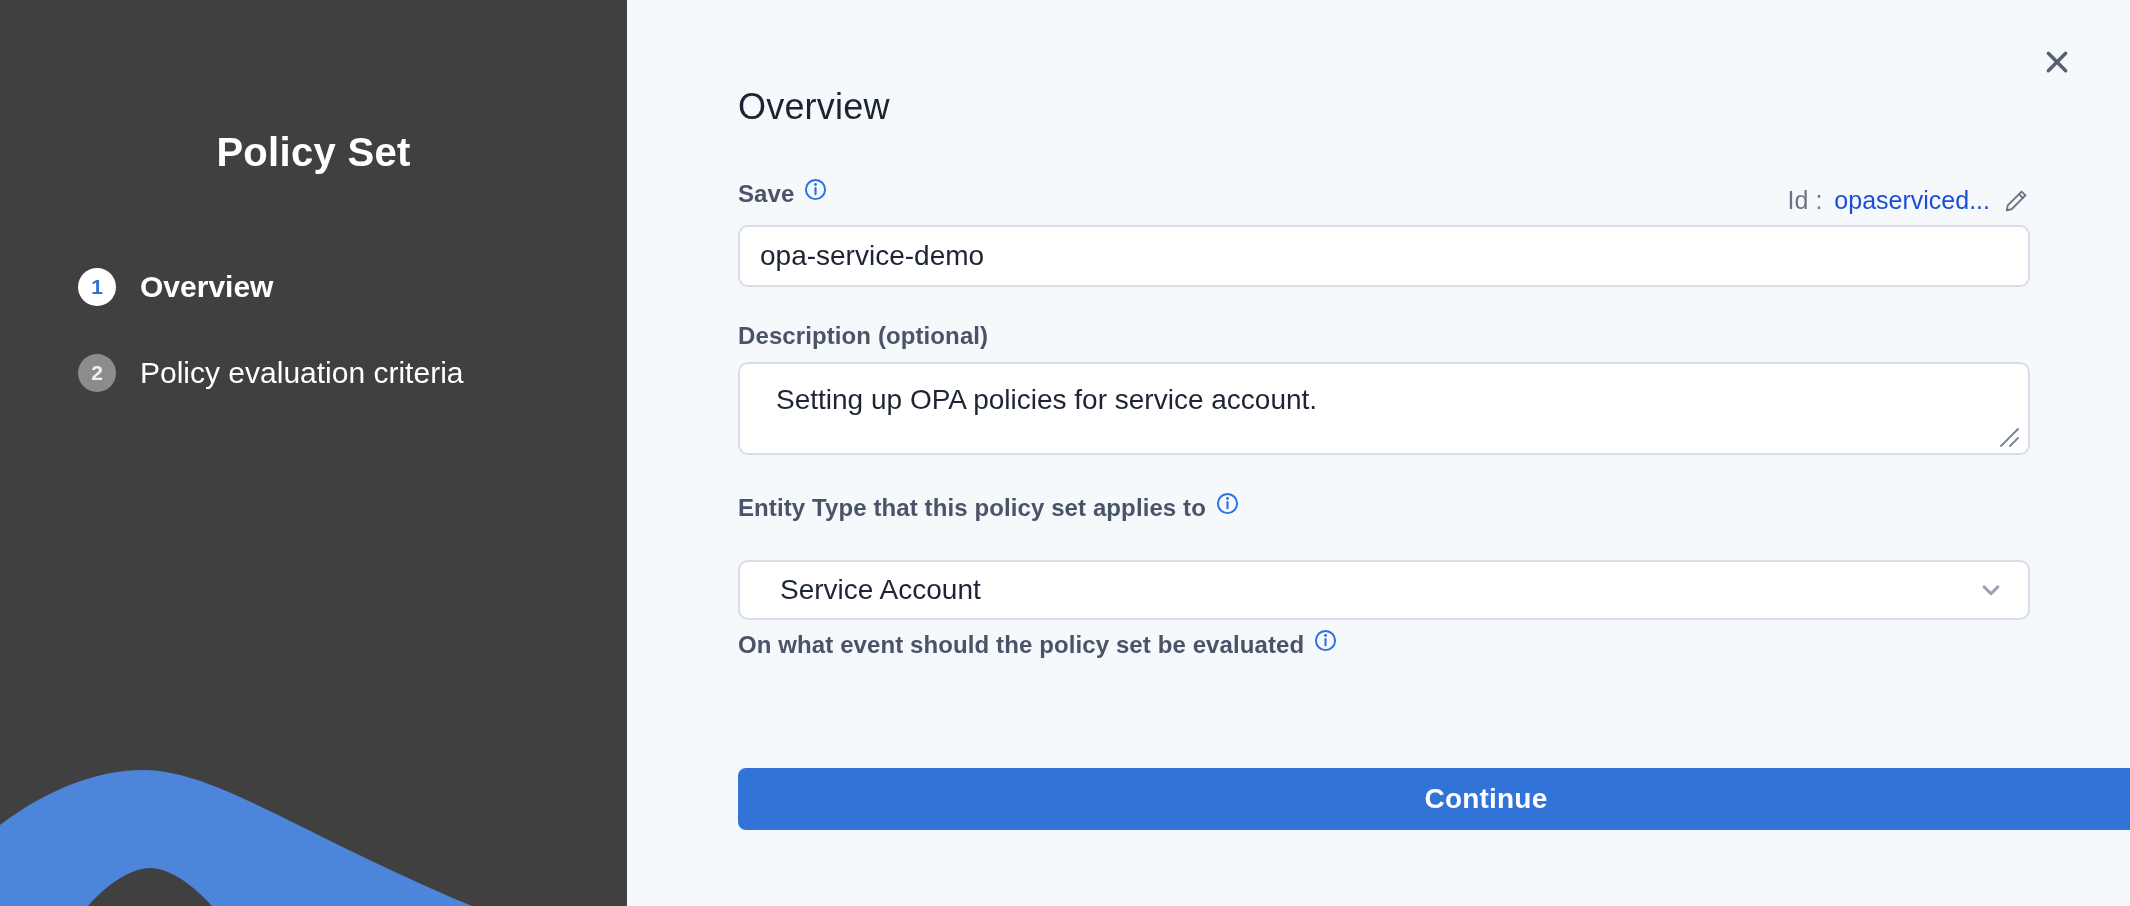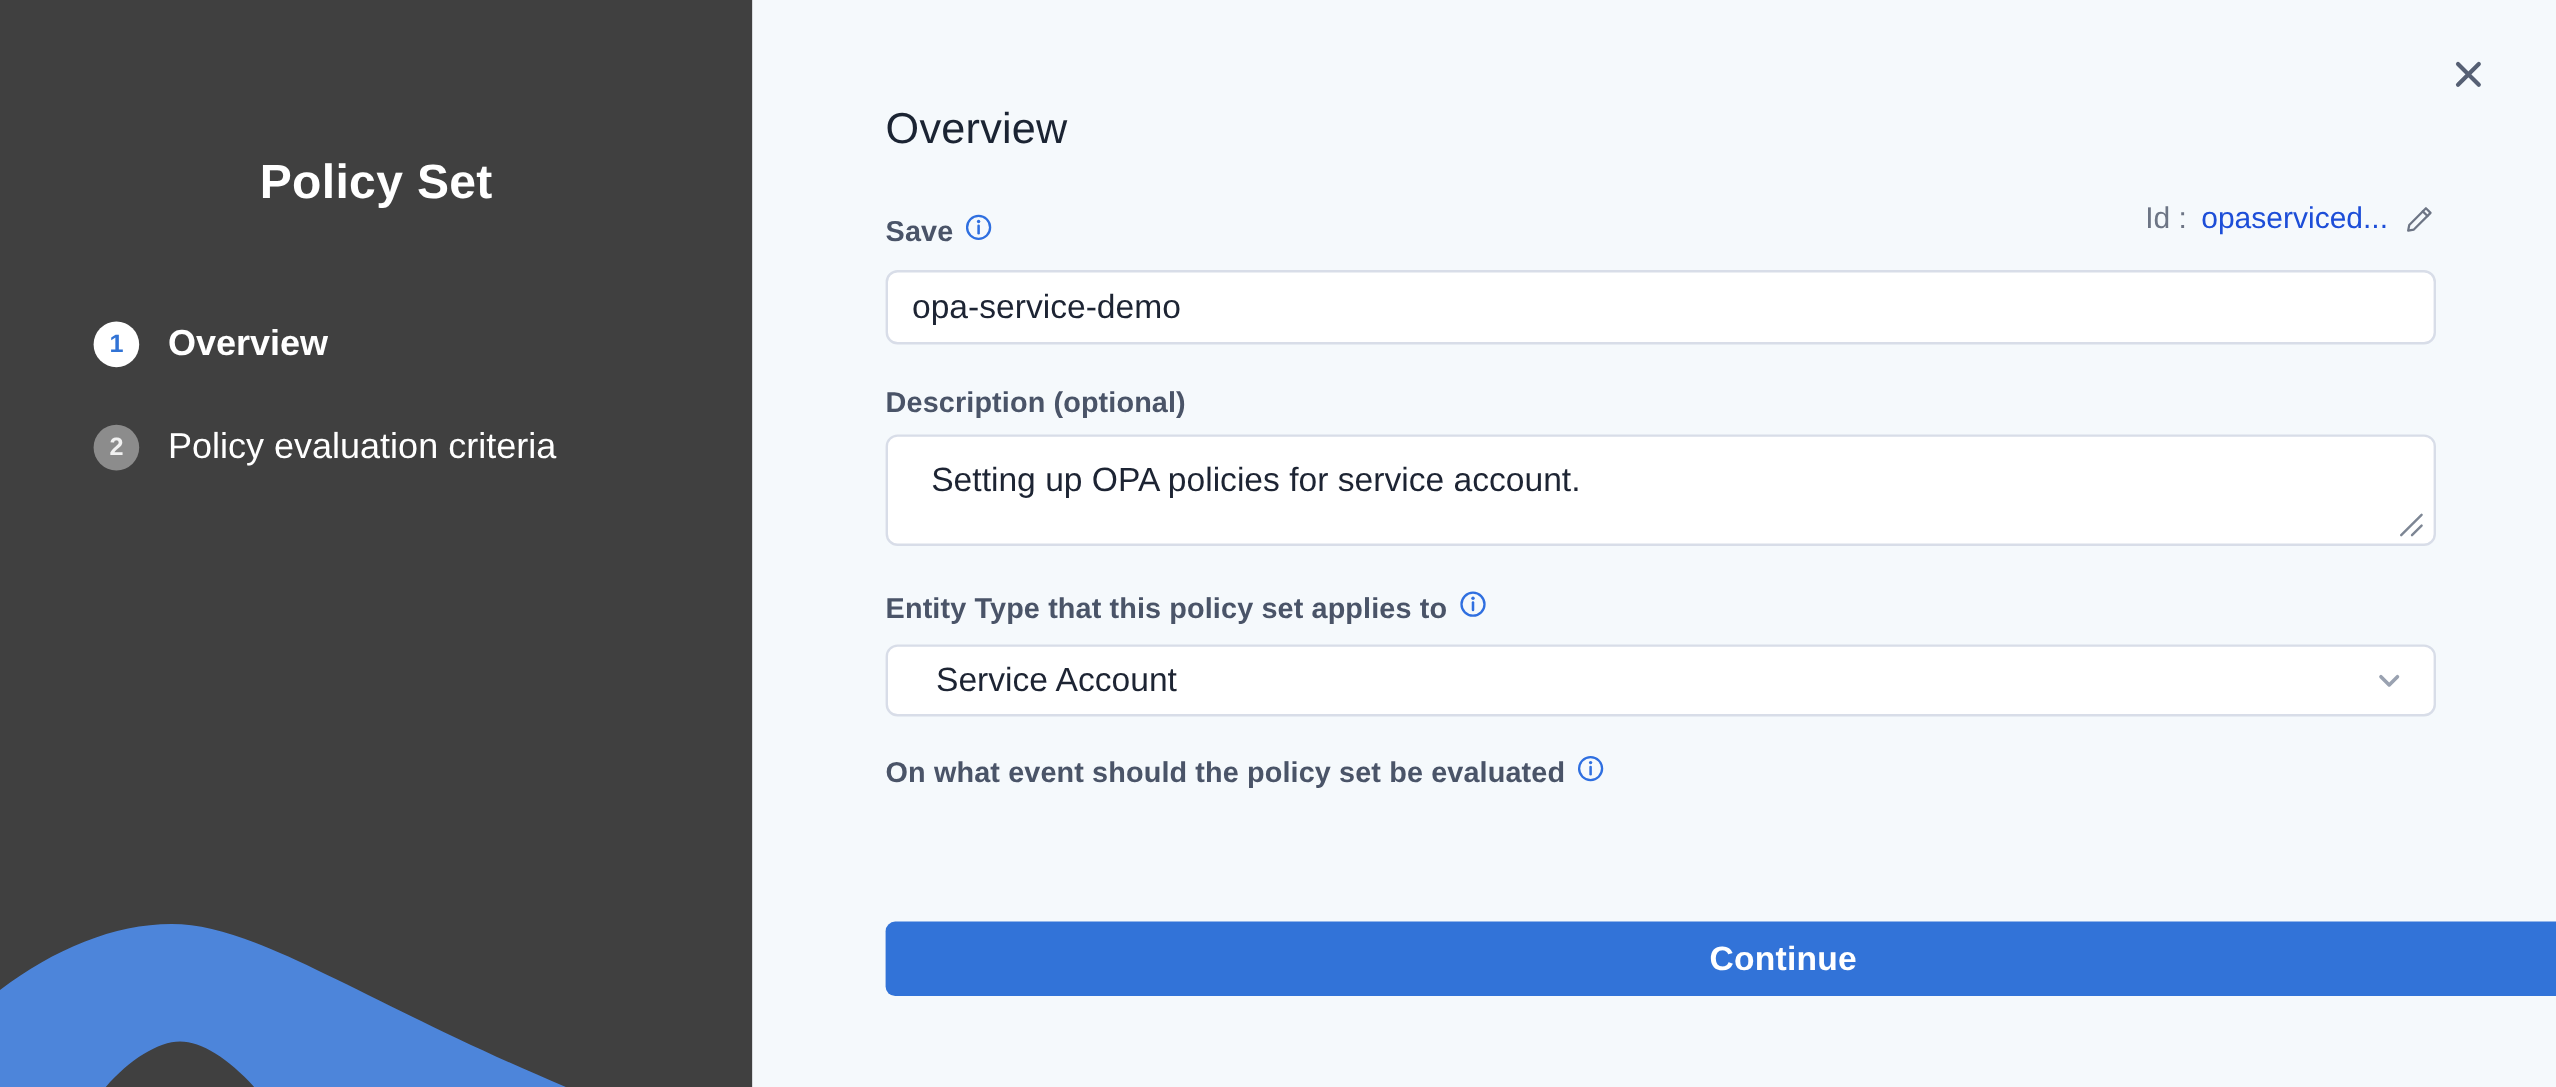--- a/index.html
+++ b/index.html
@@ -51,21 +51,21 @@
     font-size: 36px; font-weight: 500; color: #1b2433; letter-spacing: 0.2px;
   }
   .label-row { position: absolute; left: 111px; height: 32px; display: flex; align-items: center; }
   .label {
     font-size: 24px; font-weight: 600; color: #4a5468; letter-spacing: 0.1px;
     white-space: nowrap;
   }
   .info-icon { margin-left: 10px; transform: translateY(-5px); flex: 0 0 auto; }
 
   .id-row {
-    position: absolute; right: 100px; top: 164px; height: 36px;
+    position: absolute; right: 100px; top: 182px; height: 36px;
     display: flex; align-items: center; gap: 12px;
   }
   .id-prefix { font-size: 25px; color: #6d7585; font-weight: 500; }
   .id-value  { font-size: 25px; color: #1d4ed8; font-weight: 500; text-decoration: none; cursor: pointer; }
   .edit-icon { cursor: pointer; transform: translateY(1px); }
 
   .field {
     position: absolute; left: 111px; width: 1292px;
     background: #ffffff; border: 2px solid #d8dde8; border-radius: 10px;
     font-family: "Liberation Sans", sans-serif;
@@ -87,21 +87,21 @@
     font-family: "Liberation Sans", sans-serif;
     font-size: 28px; font-weight: 600; letter-spacing: 0.2px; cursor: pointer;
   }
 
   
   .name-label-row   { top: 178px; }
   .name-input       { top: 225px; }
   .desc-label-row   { top: 320px; text-align: center; }
   .desc-textarea    { top: 362px; }
   .entity-label-row { top: 492px; }
-  .entity-select    { top: 537px; padding-left: 40px; }
+  .entity-select    { top: 560px; padding-left: 40px; }
   .event-label-row  { top: 629px; }
   .event-select     { top: 673px; }
 </style>
 </head>
 <body>
 
 <div class="app">
 
   <aside class="sidebar">
     <div class="sidebar-title">Policy Set</div>

